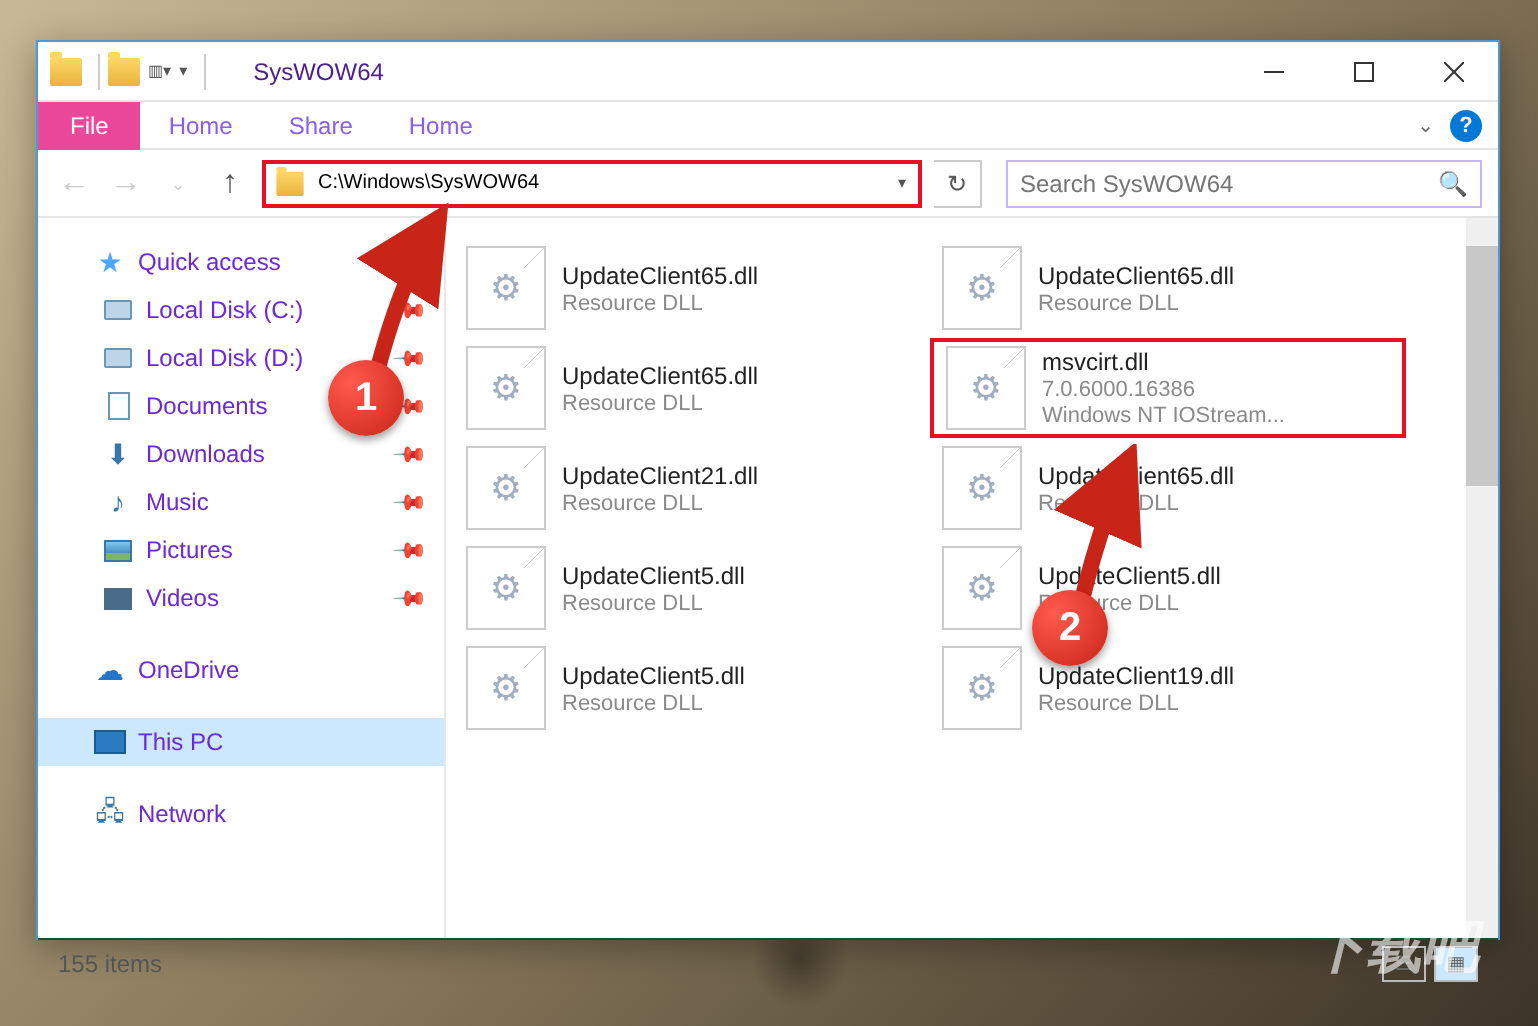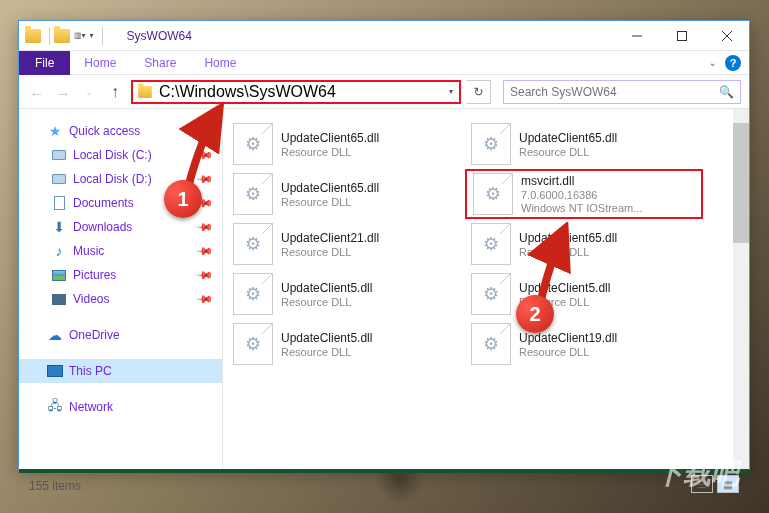--- a/index.html
+++ b/index.html
@@ -9,32 +9,32 @@
 .titlebar{height:30px;background:#fff;display:flex;align-items:center;padding-left:6px;border-bottom:1px solid #e5e5e5}
 .folder-icon{width:16px;height:14px;background:linear-gradient(#ffd766,#e8b33e);border-radius:1px;position:relative;margin-right:4px}
 .folder-icon::before{content:"";position:absolute;top:-3px;left:0;width:6px;height:3px;background:#ffd766;border-radius:1px 1px 0 0}
 .qat-sep{width:1px;height:18px;background:#ccc;margin:0 4px}
 .qat-dd{font-size:8px;color:#555;margin-right:4px}
 .title-text{font-size:12px;color:#4c1d95;margin-left:20px}
 .win-controls{margin-left:auto;display:flex}
 .win-btn{width:45px;height:29px;display:flex;align-items:center;justify-content:center;color:#333}
 .win-btn svg{width:10px;height:10px}
 .ribbon-tabs{height:24px;display:flex;align-items:center;border-bottom:1px solid #e5e5e5}
-.file-tab{background:#4c1d95;color:#fff;padding:4px 16px;height:24px;display:flex;align-items:center}
+.file-tab{background:#ec4899;color:#fff;padding:4px 16px;height:24px;display:flex;align-items:center}
 .tab{padding:4px 14px;color:#8b5cf6;height:24px;display:flex;align-items:center}
 .ribbon-right{margin-left:auto;display:flex;align-items:center;padding-right:8px;gap:8px}
 .chevron-down{font-size:10px;color:#666}
 .help-icon{width:16px;height:16px;border-radius:50%;background:#0078d7;color:#fff;display:flex;align-items:center;justify-content:center;font-size:11px;font-weight:bold}
 .navbar{height:34px;display:flex;align-items:center;padding:0 8px;gap:6px;border-bottom:1px solid #e5e5e5}
 .nav-arrow{width:20px;height:20px;display:flex;align-items:center;justify-content:center;color:#999;font-size:16px}
 .nav-arrow.disabled{color:#ccc}
 .nav-up{color:#555}
 .address-wrap{flex:0 0 330px;height:24px;border:2px solid #e81123;display:flex;align-items:center}
 .address-icon{margin:0 4px}
-.address-input{flex:1;border:none;outline:none;font-size:16px;padding:0 2px}
+.address-input{flex:1;border:none;outline:none;font-size:10px;padding:0 2px}
 .address-dd{width:16px;text-align:center;color:#555;font-size:8px}
 .refresh-box{width:24px;height:24px;border:1px solid #ccc;display:flex;align-items:center;justify-content:center;color:#555;border-left:none}
 .search-box{flex:1;height:24px;border:1px solid #c4b5fd;display:flex;align-items:center;padding:0 6px;margin-left:6px}
 .search-input{flex:1;border:none;outline:none;color:#888;font-size:12px}
 .search-icon{color:#666}
 .body-area{display:flex;height:360px}
 .nav-pane{width:204px;border-right:1px solid #e8e8e8;padding-top:10px;overflow:hidden}
 .nav-item{display:flex;align-items:center;height:24px;padding-left:28px;gap:6px;position:relative}
 .nav-item.l2{padding-left:32px}
 .nav-item.sel{background:#cce8ff}
@@ -56,21 +56,21 @@
 .file-item{width:238px;height:50px;display:flex;align-items:center;padding:4px 6px;gap:8px}
 .file-item.highlighted{border:2px solid #e81123}
 .file-thumb{width:40px;height:42px;border:1px solid #ccc;background:#fff;display:flex;align-items:center;justify-content:center;position:relative}
 .file-thumb::before{content:"";position:absolute;top:0;right:0;width:10px;height:10px;background:linear-gradient(135deg,transparent 48%,#ccc 50%,#fff 52%)}
 .gears{color:#9faec2;font-size:18px}
 .file-info{display:flex;flex-direction:column;gap:1px;overflow:hidden}
 .file-name{color:#222;font-size:12px;white-space:nowrap}
 .file-meta{color:#8a8a8a;font-size:11px;white-space:nowrap}
 .scrollbar{position:absolute;right:0;top:0;width:16px;height:100%;background:#f0f0f0}
 .scroll-thumb{position:absolute;top:14px;width:16px;height:120px;background:#c8c8c8}
-.statusbar{height:24px;border-top:4px solid #14532d;display:flex;align-items:flex-end;padding:0 10px;color:#555;font-size:11px}
+.statusbar{height:24px;border-top:1px solid #14532d;display:flex;align-items:center;padding:0 10px;color:#555;font-size:11px}
 .status-right{margin-left:auto;display:flex;gap:4px}
 .view-btn{width:22px;height:18px;border:1px solid #bbb;display:flex;align-items:center;justify-content:center;color:#666;font-size:10px}
 .marker{position:absolute;width:38px;height:38px;border-radius:50%;background:radial-gradient(circle at 30% 30%,#ff5a4d,#c92418);color:#fff;display:flex;align-items:center;justify-content:center;font-size:20px;font-weight:bold;box-shadow:0 2px 4px rgba(0,0,0,0.4)}
 .arrow-svg{position:absolute;pointer-events:none}
 .watermark{position:absolute;right:30px;bottom:20px;color:rgba(255,255,255,0.6);font-size:28px;font-weight:bold;font-style:italic}
 </style>
 </head>
 <body>
 
 <div class="bg-spots"></div>

